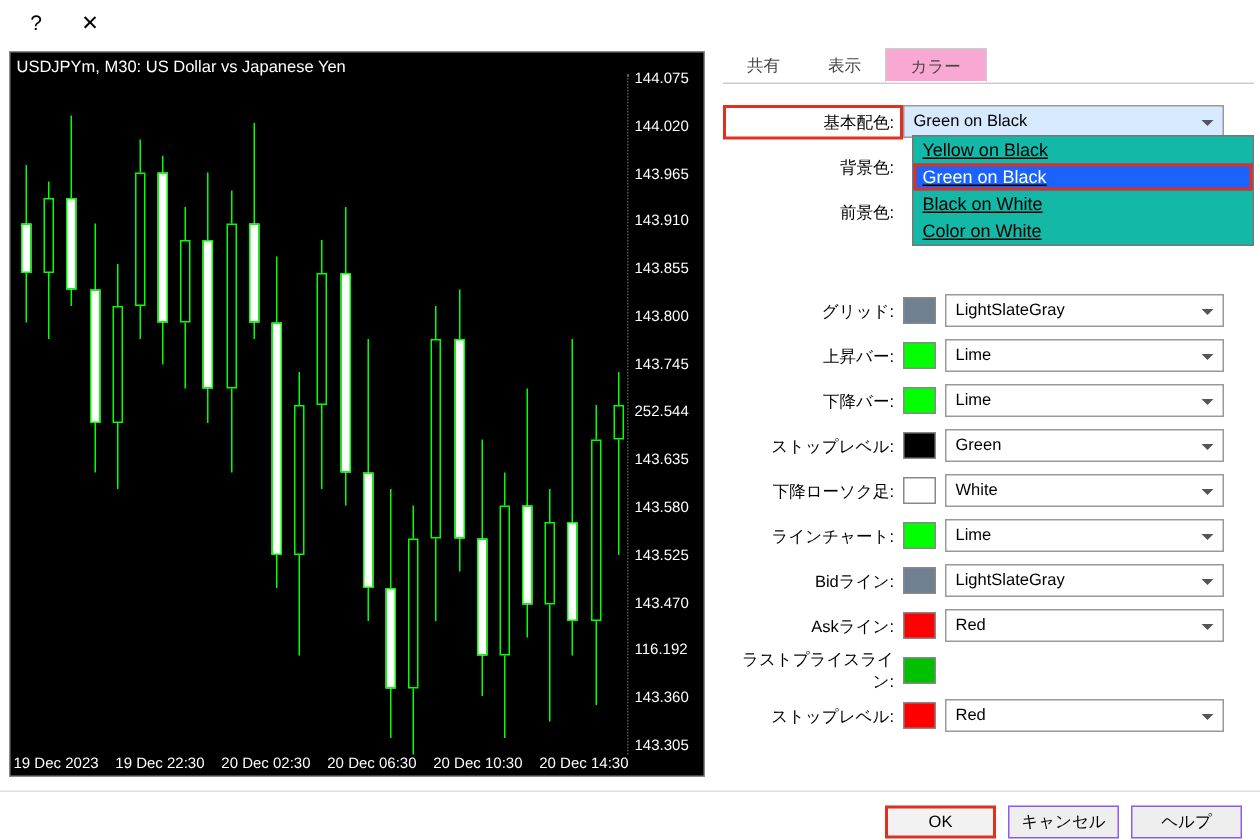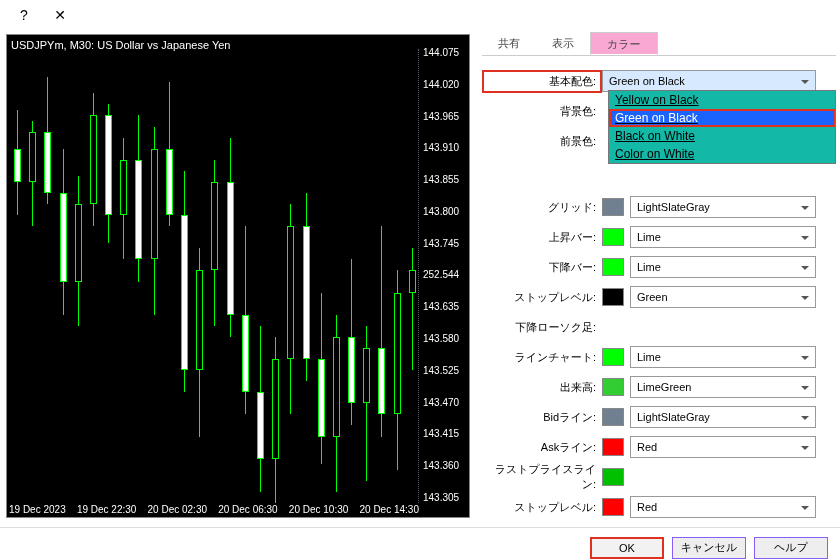--- a/index.html
+++ b/index.html
@@ -138,21 +138,21 @@
         <div class="y-lbl">143.965</div>
         <div class="y-lbl">143.910</div>
         <div class="y-lbl">143.855</div>
         <div class="y-lbl">143.800</div>
         <div class="y-lbl">143.745</div>
         <div class="y-lbl">252.544</div>
         <div class="y-lbl">143.635</div>
         <div class="y-lbl">143.580</div>
         <div class="y-lbl">143.525</div>
         <div class="y-lbl">143.470</div>
-        <div class="y-lbl">143.415</div>
+        <div class="y-lbl">116.192</div>
         <div class="y-lbl">143.360</div>
         <div class="y-lbl">143.305</div>
       </div>
     <div class="x-labels" id="xlabs">
         <div class="x-lbl">19 Dec 2023</div>
         <div class="x-lbl">19 Dec 22:30</div>
         <div class="x-lbl">20 Dec 02:30</div>
         <div class="x-lbl">20 Dec 06:30</div>
         <div class="x-lbl">20 Dec 10:30</div>
         <div class="x-lbl">20 Dec 14:30</div>
@@ -222,36 +222,33 @@
           <label>ストップレベル:</label>
           <div class="ctrl">
             <div class="color-sw" style="background: rgb(0, 0, 0);"></div>
             <div class="dd">
               <span>Green</span>
             </div>
           </div>
         </div>
       <div class="row">
           <label>下降ローソク足:</label>
+          <div class="ctrl">
+            <div class="color-sw" style="background: rgb(255, 255, 255);"></div>
+            <div class="dd">
+              <span>White</span>
+            </div>
+          </div>
         </div>
       <div class="row">
           <label>ラインチャート:</label>
           <div class="ctrl">
             <div class="color-sw" style="background: rgb(0, 255, 0);"></div>
             <div class="dd">
               <span>Lime</span>
-            </div>
-          </div>
-        </div>
-      <div class="row">
-          <label>出来高:</label>
-          <div class="ctrl">
-            <div class="color-sw" style="background: rgb(50, 205, 50);"></div>
-            <div class="dd">
-              <span>LimeGreen</span>
             </div>
           </div>
         </div>
       <div class="row">
           <label>Bidライン:</label>
           <div class="ctrl">
             <div class="color-sw" style="background: rgb(112, 128, 144);"></div>
             <div class="dd">
               <span>LightSlateGray</span>
             </div>

